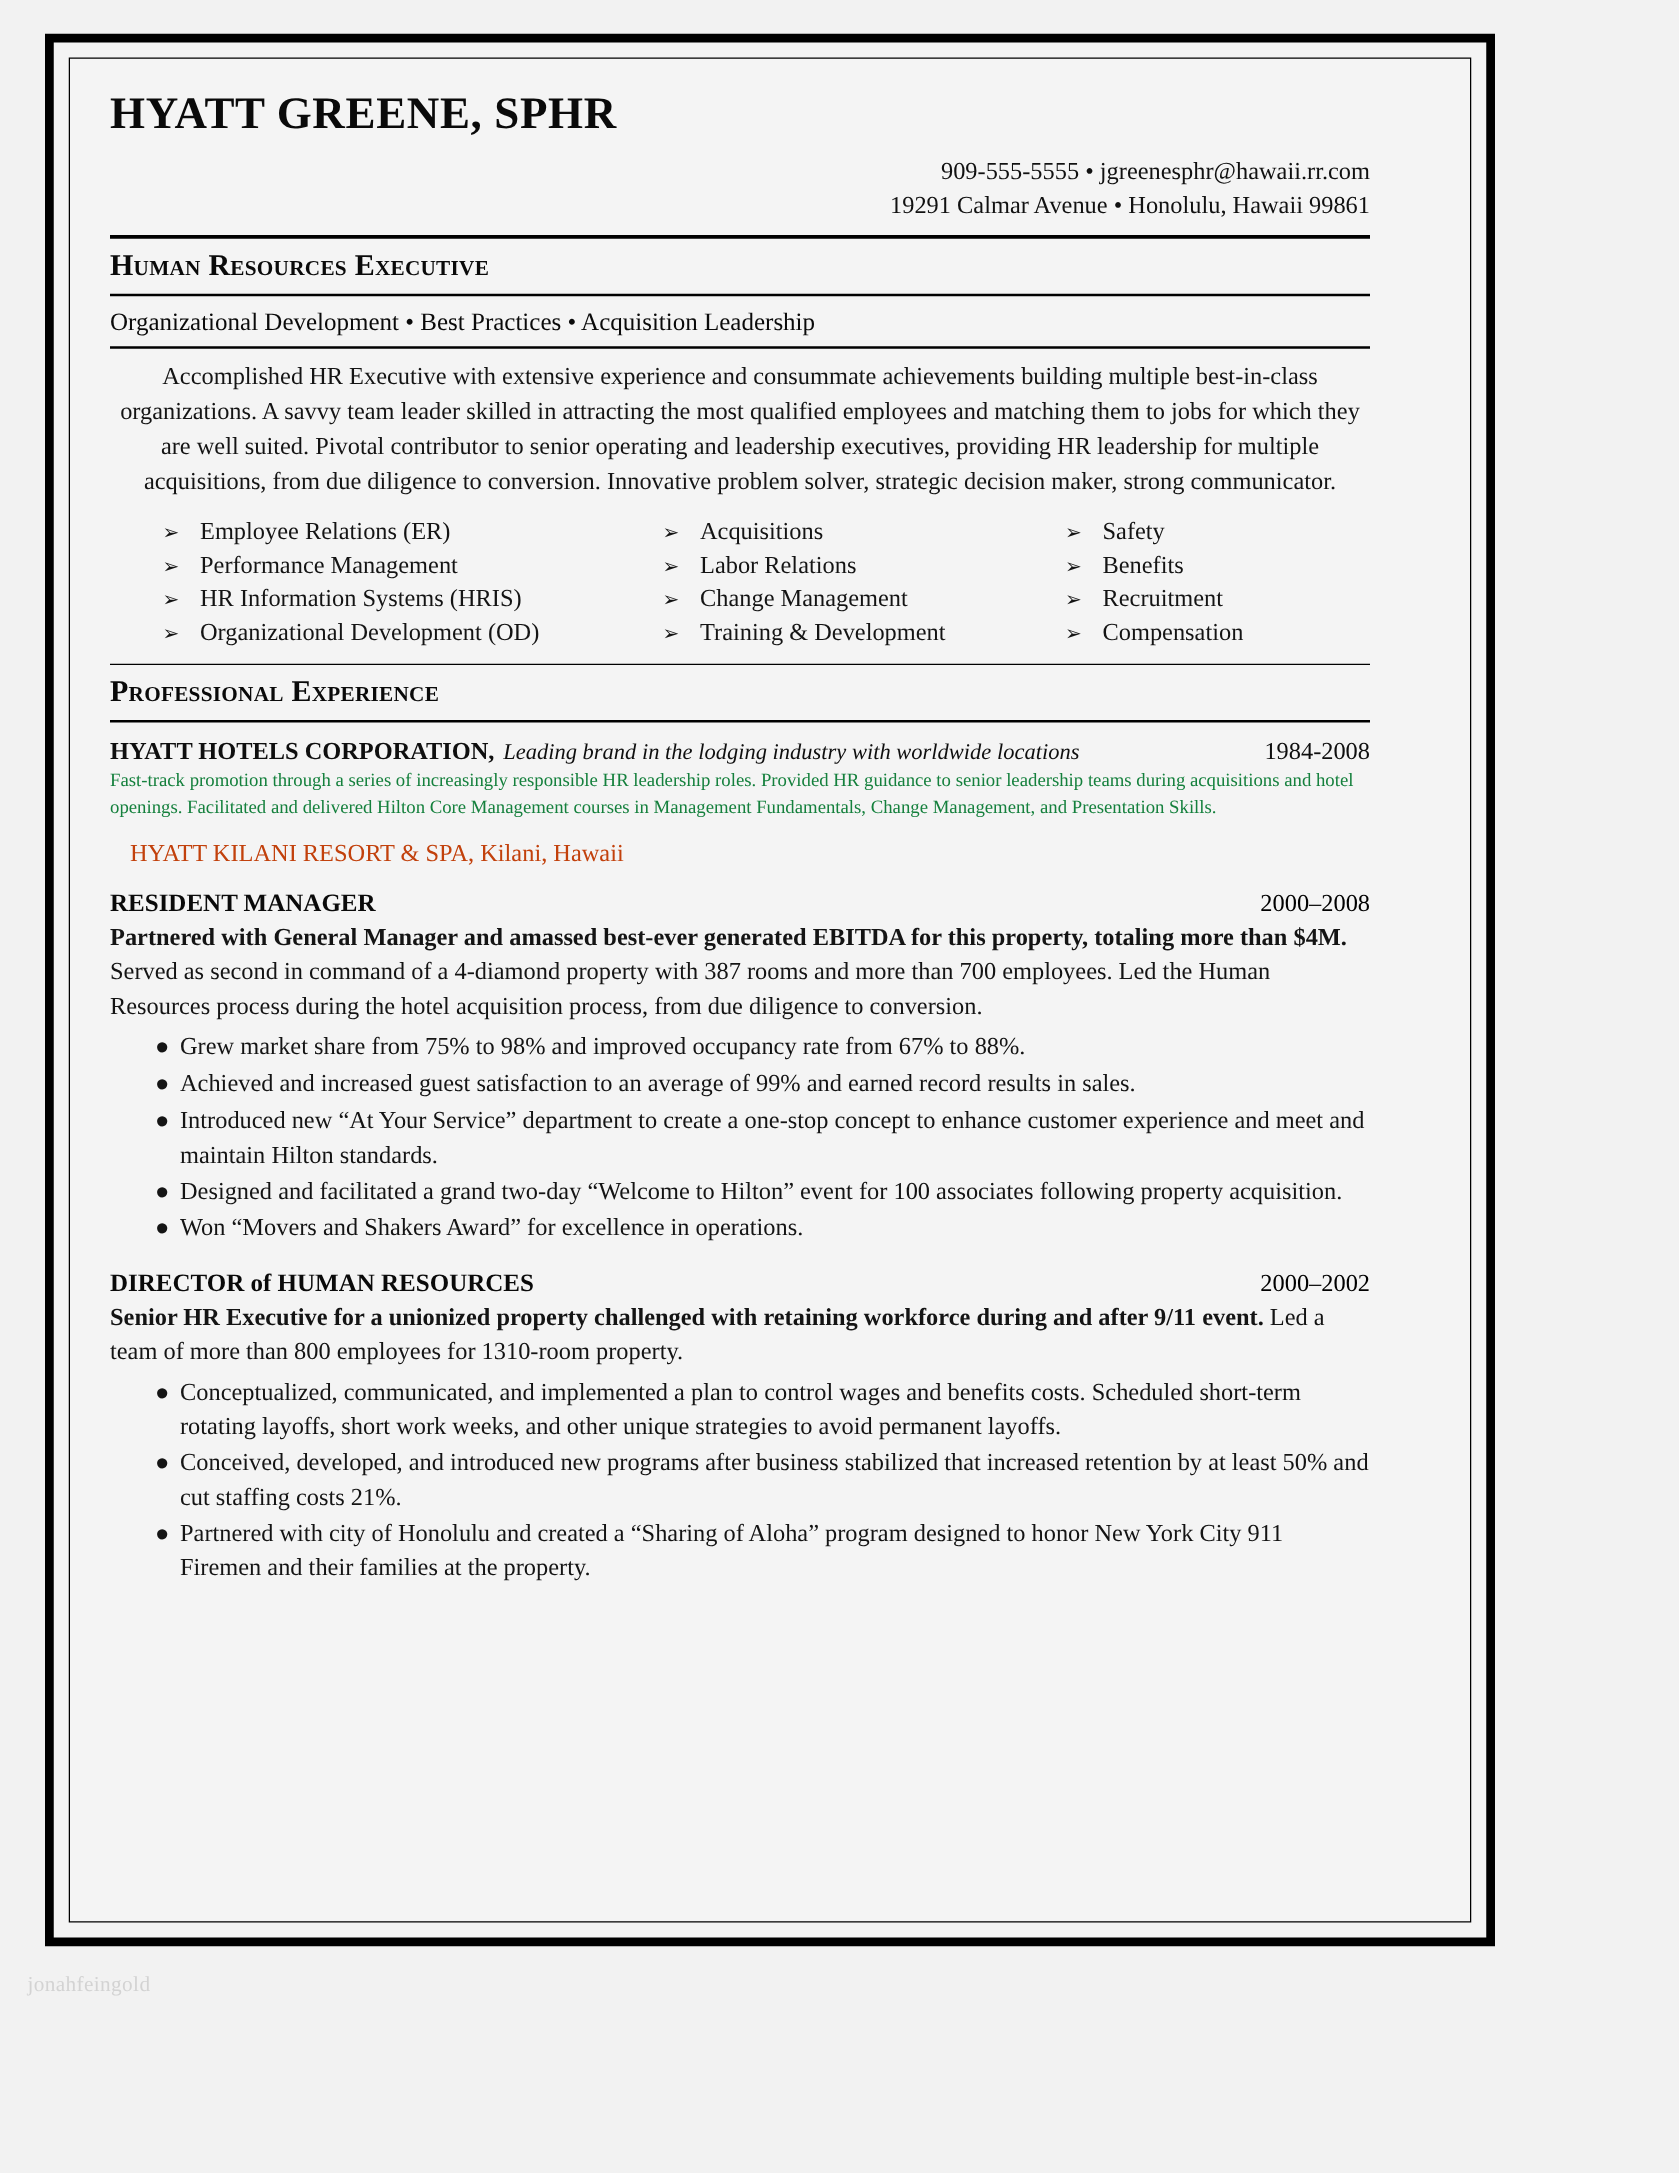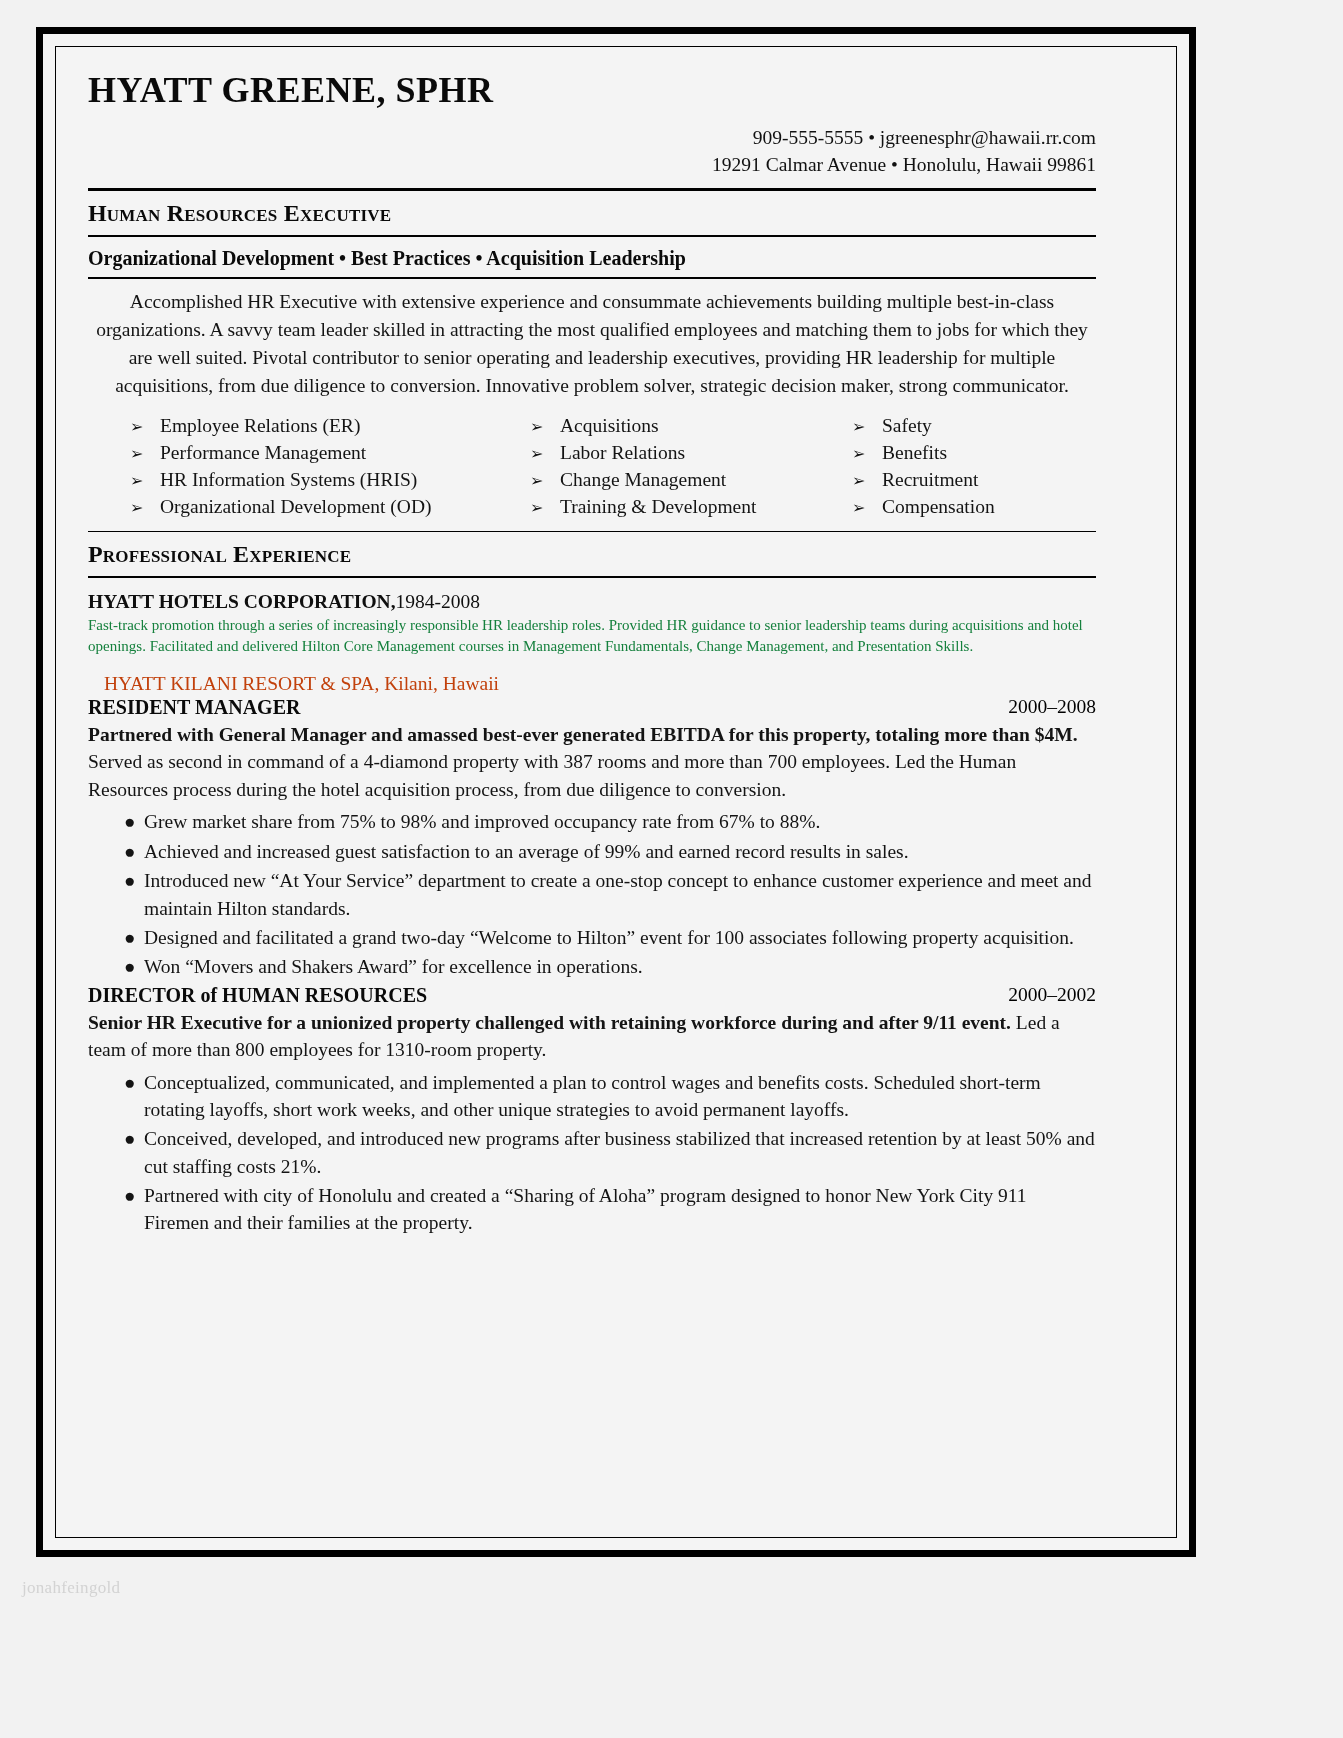--- a/index.html
+++ b/index.html
@@ -103,21 +103,21 @@
     font-size: 24px;
     font-weight: bold;
     color: #0a0a0a;
     letter-spacing: 0.2px;
     padding: 9px 0 8px 0;
     font-variant: small-caps;
     text-transform: none;
   }
   .tagline {
     font-size: 20px;
-    font-weight: bold;
+    font-weight: normal;
     color: #0a0a0a;
     padding: 10px 0 7px 0;
   }
 
   
   .summary {
     font-size: 19.5px;
     line-height: 1.44;
     color: #141414;
     text-align: center;
@@ -187,22 +187,23 @@
   }
 
   .sub-location {
     font-size: 19.5px;
     color: #c2410c;
     padding-top: 16px;
     margin-left: 16px;
   }
   .role-row {
     display: flex;
-    align-items: flex-start;
+    align-items: center;
     padding-top: 1px;
+    margin-top: 16px;
   }
   .role-title {
     font-size: 20px;
     font-weight: bold;
     color: #0a0a0a;
     flex: 1 1 auto;
   }
 
   .highlight-text {
     font-size: 19.5px;
@@ -339,20 +340,21 @@
 
     <div class="rule-thin"></div>
 
     <div>
       <div class="section-title">Professional Experience</div>
       <div class="rule-medium"></div>
 
       <div class="exp-block">
         <div class="company-row">
           <span class="company-name">HYATT HOTELS CORPORATION,</span>
+          <span class="company-desc">Leading brand in the lodging industry with worldwide locations</span>
           <span class="date-right">1984-2008</span>
         </div>
 
         <div class="body-text">Fast-track promotion through a series of increasingly responsible HR leadership roles. Provided HR guidance to senior leadership teams during acquisitions and hotel openings. Facilitated and delivered Hilton Core Management courses in Management Fundamentals, Change Management, and Presentation Skills.</div>
 
         <div>
           <div class="sub-location">HYATT KILANI RESORT &amp; SPA, Kilani, Hawaii</div>
 
           <div class="role-row">
             <span class="role-title">RESIDENT MANAGER</span>

